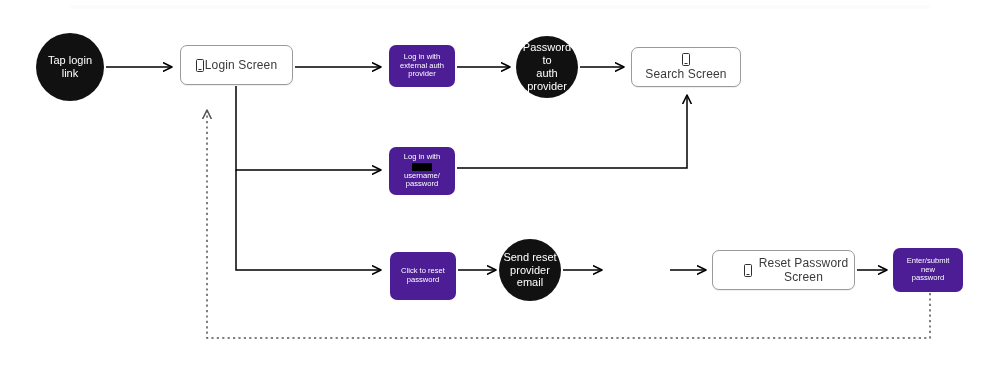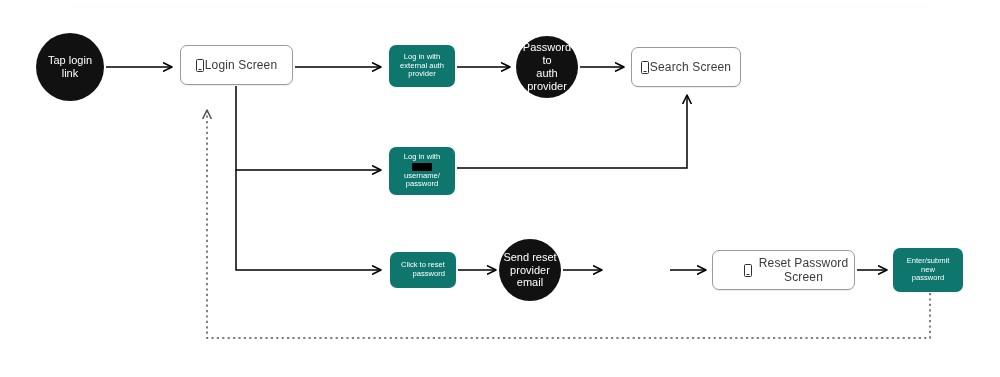--- a/index.html
+++ b/index.html
@@ -54,21 +54,21 @@
   .node.circle {
     border-radius: 50%;
     background: #111111;
     color: #ffffff;
     font-size: 11px;
     padding: 2px;
   }
 
   
   .node.action {
-    background: #0f766e;
+    background: #4c1d95;
     color: #ffffff;
     border-radius: 7px;
     font-size: 7.6px;
     padding: 3px 4px;
   }
 
   
   .node.screen {
     background: #ffffff;
     color: #3a3a3a;
@@ -174,33 +174,33 @@
 external auth
 provider</span>
   </div>
 
   <div class="node circle" style="left:516px; top:36px; width:62px; height:62px;">
     <span class="label">Password to
 auth
 provider</span>
   </div>
 
-  <div class="node screen" style="left:631px; top:47px; width:110px; height:40px;">
+  <div class="node screen" style="left:631px; top:47px; width:110px; height:40px;flex-direction:column;">
     <span class="phone-icon"></span>
     <span class="label">Search Screen</span>
   </div>
 
   <div class="node action" style="left:389px; top:147px; width:66px; height:48px; flex-direction:column; justify-content:center;">
     <span class="label">Log in with</span>
     <span class="redaction"></span>
     <span class="label">username/
 password</span>
   </div>
 
-  <div class="node action" style="left:390px; top:252px; width:66px; height:36px;text-align:right;">
+  <div class="node action" style="left:390px; top:252px; width:66px; height:48px;">
     <span class="label">Click to reset
 password</span>
   </div>
 
   <div class="node circle" style="left:499px; top:239px; width:62px; height:62px;">
     <span class="label">Send reset
 provider
 email</span>
   </div>
 

